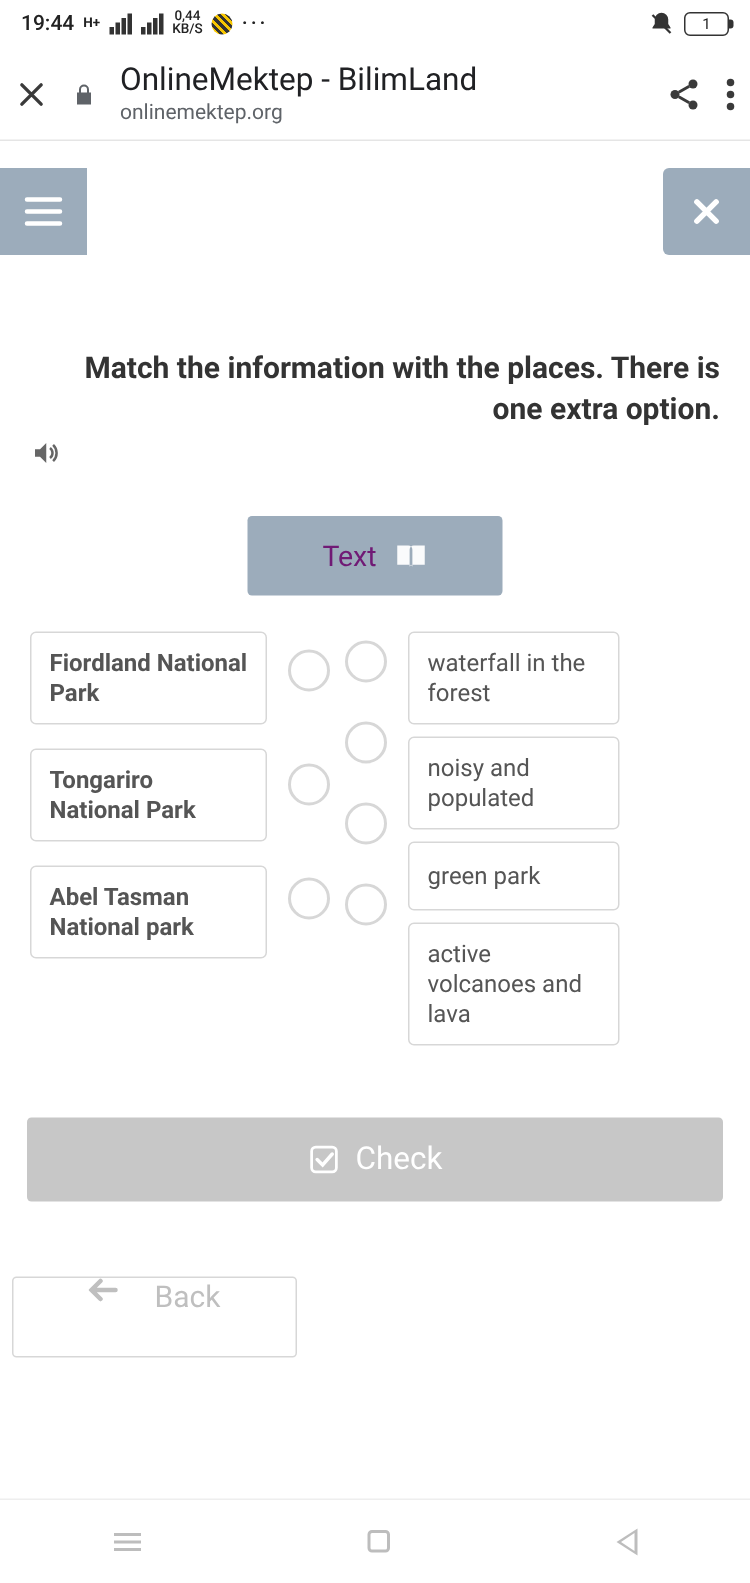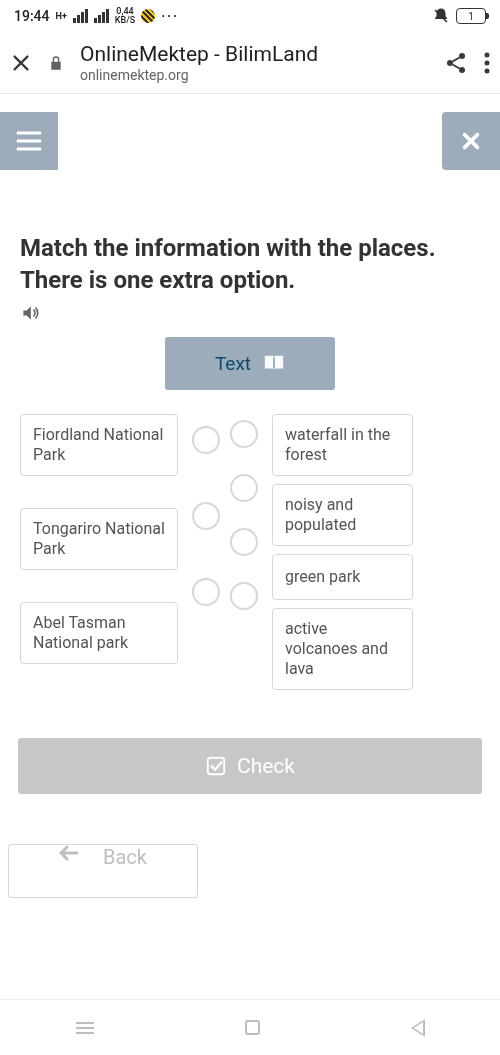--- a/index.html
+++ b/index.html
@@ -72,49 +72,49 @@
       background: #9cacbb;
       display:flex; align-items:center; justify-content:center;
       color:#fff;
     }
     .sq-btn.right { border-radius: 4px 0 0 4px; }
 
     
     .content { padding: 0 20px; }
     .page-title { font-size: 26px; font-weight: 400; color:#333; margin-top: -4px; }
     .instruction {
-      font-size: 24px; font-weight: 700; color:#333;
+      font-size: 20px; font-weight: 700; color:#333;
       margin-top: 44px; line-height: 1.35;
-      display:flex; flex-wrap:wrap; align-items:center; gap: 6px;
+      display:flex; flex-wrap:wrap; align-items:center; gap: 6px; text-align: right;
     }
     .instruction .speaker { color:#666; }
 
     .text-btn {
-      margin: 14px auto 24px;
+      margin: 32px auto 24px;
       width: 170px; height: 53px;
-      background:#9cacbb; color:#0c4a6e;
+      background:#9cacbb; color:#701a75;
       display:flex; align-items:center; justify-content:center;
       gap:12px; font-size:19px; border-radius:3px;
     }
 
     .match-area {
       display:flex; gap: 10px;
       align-items:flex-start;
     }
     .col { display:flex; flex-direction:column; }
     .col.left .card { width: 158px; }
     .col.right .card { width: 141px; }
     .card {
       border:1px solid #d7d7d7; border-radius:4px;
       padding: 10px 12px;
       font-size: 16px; color:#555; line-height:1.25;
       display:flex; align-items:center;
       min-height: 46px;
     }
-    .col.left { gap: 32px; }
+    .col.left { gap: 16px; font-weight: bold; }
     .col.right { gap: 8px; }
     .conn-col { display:flex; flex-direction:column; }
     .circ {
       width: 28px; height:28px; border:2px solid #d7d7d7;
       border-radius:50%;
     }
     .conn-col.lc { gap: 48px; padding-top: 12px; margin-left:4px;}
     .conn-col.rc { gap: 26px; padding-top: 6px; margin-right:4px;}
 
     .check-btn {

